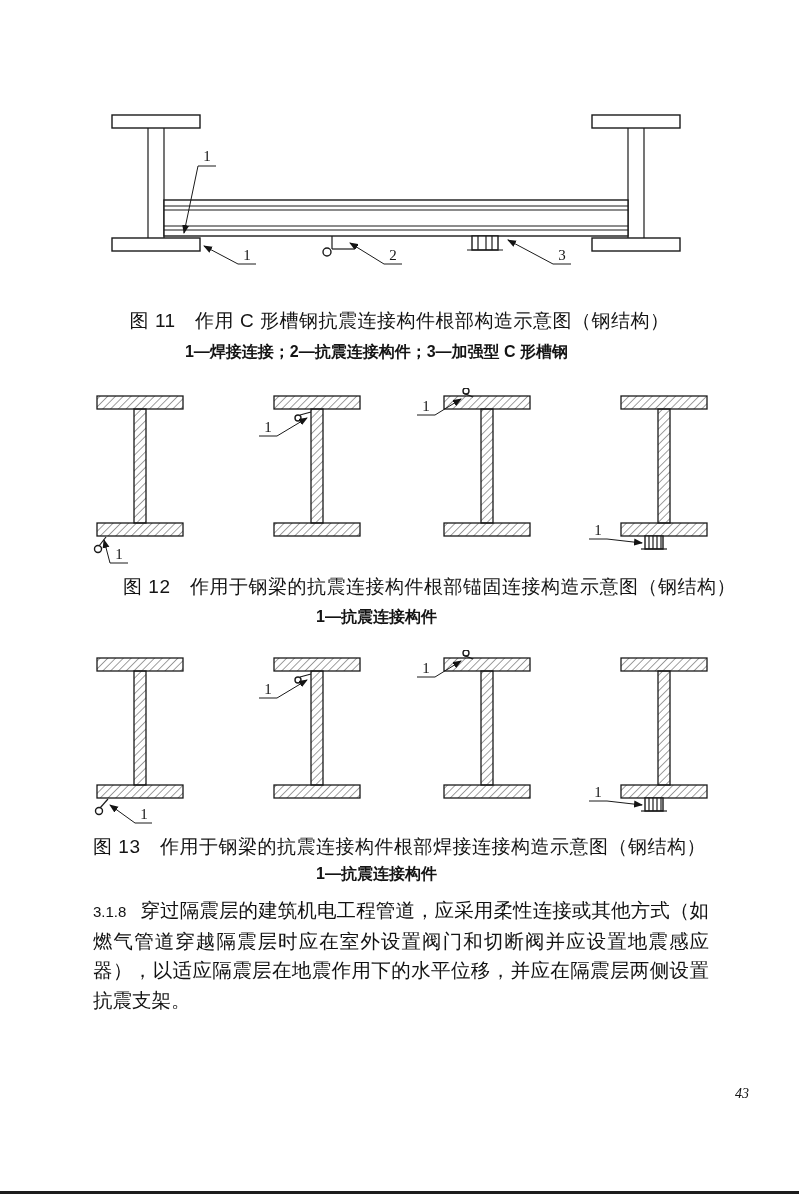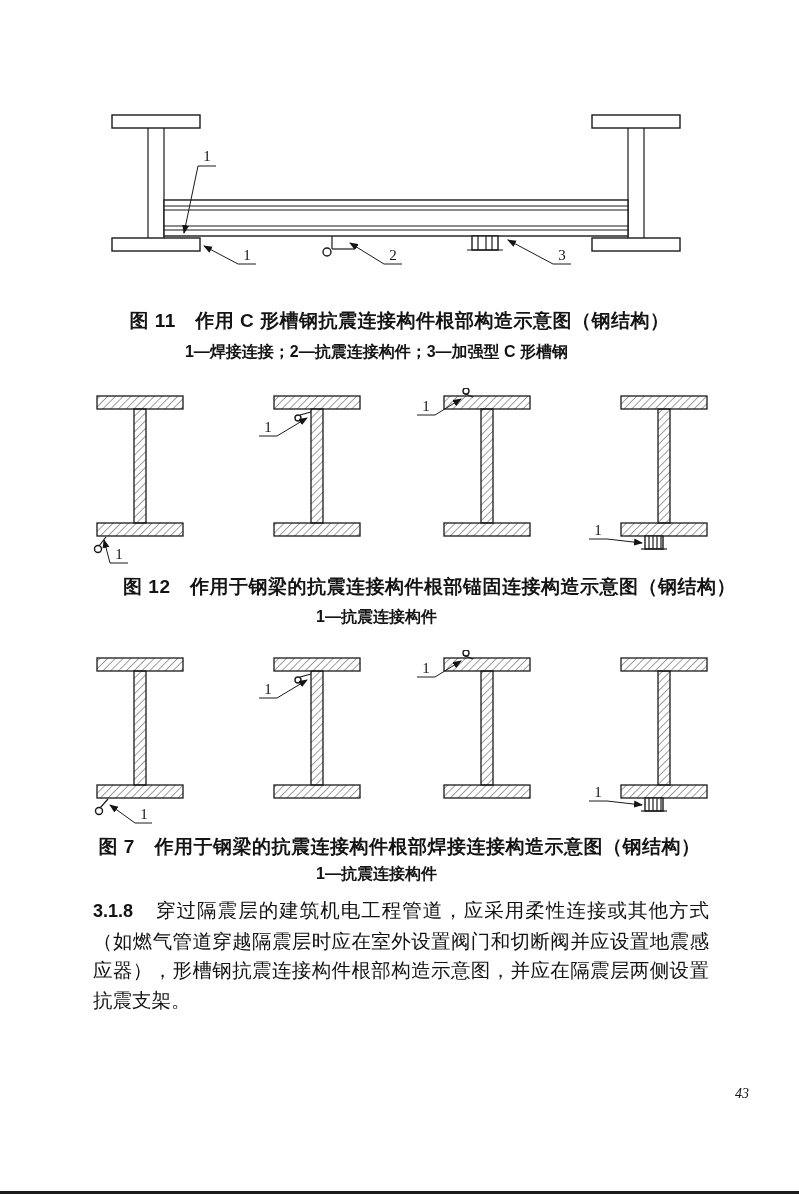--- a/index.html
+++ b/index.html
@@ -1,28 +1,28 @@
 <!DOCTYPE html>
 <html><head>
 <meta charset="utf-8">
 <style>
   * { margin:0; padding:0; box-sizing:border-box; }
   html,body { background:#e9e9e9; }
   body { font-family:"Liberation Serif","DejaVu Serif",serif; }
   .page { position:relative; width:799px; height:1194px; background:#ffffff; margin:0 auto; overflow:hidden; }
   .abs { position:absolute; }
   .caption { left:0; width:799px; text-align:center; font-family:"Liberation Sans","DejaVu Sans",sans-serif;
-             font-weight:bold; font-size:19px; color:#141414; letter-spacing:0.5px; }
+             font-weight:normal; font-size:19px; color:#141414; letter-spacing:0.5px; }
   .legend  { left:0; width:753px; text-align:center; font-family:"Liberation Sans","DejaVu Sans",sans-serif;
              font-weight:bold; font-size:16px; color:#141414; }
   .bodytext { left:93px; top:896px; width:616px; font-size:19.5px; line-height:29.5px;
               text-align:justify; color:#121212; }
   .bodytext p { margin:0; }
-  .bodytext .num { font-family:"Liberation Sans","DejaVu Sans",sans-serif; font-weight:bold;
-                   font-size:18px; margin-right:22px; }
+  .bodytext .num { font-family:"Liberation Sans","DejaVu Sans",sans-serif; font-weight:normal;
+                   font-size:15px; margin-right:14px; }
   .pageno { left:735px; top:1086px; font-style:italic; font-size:14px; color:#141414; }
   .scan-edge { left:0; bottom:0; width:799px; height:3px; background:#1c1c1c; }
   svg text { font-family:"Liberation Serif","DejaVu Serif",serif; font-size:15px; fill:#141414; }
   svg .ol  { fill:#ffffff; stroke:#1a1a1a; stroke-width:1.4; }
   svg .sh  { stroke:#1a1a1a; stroke-width:1.3; }
   svg .ln  { stroke:#1a1a1a; stroke-width:1.2; fill:none; }
   svg .ldr { stroke:#1a1a1a; stroke-width:1; fill:none; }
 </style>
 </head>
 <body>
@@ -225,23 +225,23 @@
       <line class="ln" x1="565" y1="148" x2="565" y2="161"></line>
       <line class="ln" x1="569" y1="148" x2="569" y2="161"></line>
       <line class="ln" x1="549" y1="161" x2="575" y2="161"></line>
     </g>
     <g>
       <text x="506" y="147" text-anchor="middle">1</text>
       <polyline class="ldr" points="497,151 515,151 550,155" marker-end="url(#arr13)"></polyline>
     </g>
   </svg>
 
-  <div class="abs caption" style="top:834px;">图 7　作用于钢梁的抗震连接构件根部焊接连接构造示意图（钢结构）</div>
+  <div class="abs caption" style="top:834px;">图 13　作用于钢梁的抗震连接构件根部焊接连接构造示意图（钢结构）</div>
   <div class="abs legend" style="top:864px;">1—抗震连接构件</div>
 
   <div class="abs bodytext">
-    <p><span class="num">3.1.8</span><span>穿过隔震层的建筑机电工程管道，应采用柔性连接或其他方式（如燃气管道穿越隔震层时应在室外设置阀门和切断阀并应设置地震感应器），形槽钢抗震连接构件根部构造示意图，并应在隔震层两侧设置抗震支架。</span></p>
+    <p><span class="num">3.1.8</span><span>穿过隔震层的建筑机电工程管道，应采用柔性连接或其他方式（如燃气管道穿越隔震层时应在室外设置阀门和切断阀并应设置地震感应器），以适应隔震层在地震作用下的水平位移，并应在隔震层两侧设置抗震支架。</span></p>
   </div>
 
   <div class="abs pageno">43</div>
 
   <div class="abs scan-edge"></div>
 </div>
 
 </body></html>

